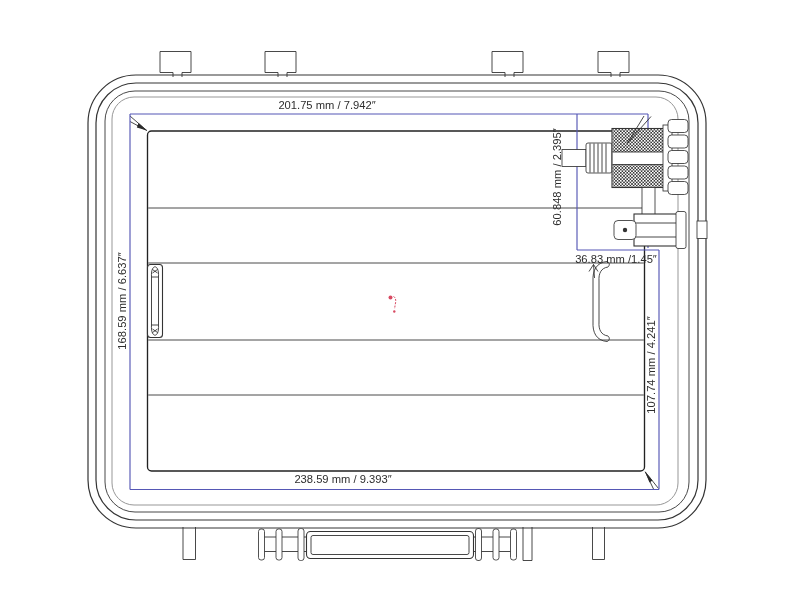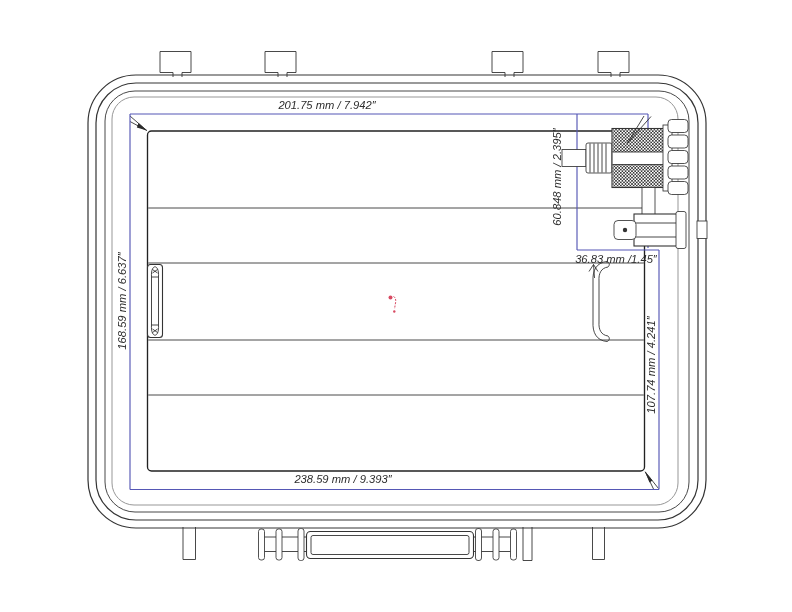--- a/index.html
+++ b/index.html
@@ -5,21 +5,21 @@
   :root{
     --bg:#ffffff;
     --line-color:#343434;
     --soft-line-color:#979797;
     --inner-line-color:#4a4a4a;
     --dim-color:#5557b5;
     --text-color:#2d2d2d;
     --marker-color:#d84a62;
   }
   html,body{margin:0;padding:0;background:var(--bg);}
-  .stage{width:792px;height:612px;position:relative;background:var(--bg);overflow:hidden;font-style:italic;}
+  .stage{width:792px;height:612px;position:relative;background:var(--bg);overflow:hidden;}
   svg{display:block;}
   .case-line{stroke:var(--line-color);fill:none;stroke-width:1.2;}
   .case-line-thin{stroke:var(--line-color);fill:none;stroke-width:0.9;}
   .soft-line{stroke:var(--soft-line-color);fill:none;stroke-width:1;}
   .inner-line{stroke:var(--inner-line-color);fill:none;stroke-width:1;}
   .opening-line{stroke:#222222;fill:none;stroke-width:1.35;}
   .white-part{fill:#ffffff;stroke:var(--line-color);stroke-width:1.1;}
   .white-part-thin{fill:#ffffff;stroke:var(--line-color);stroke-width:0.85;}
   .dim-line{stroke:var(--dim-color);fill:none;stroke-width:1.15;}
   .leader{stroke:#2a2a2a;fill:none;stroke-width:0.85;}

